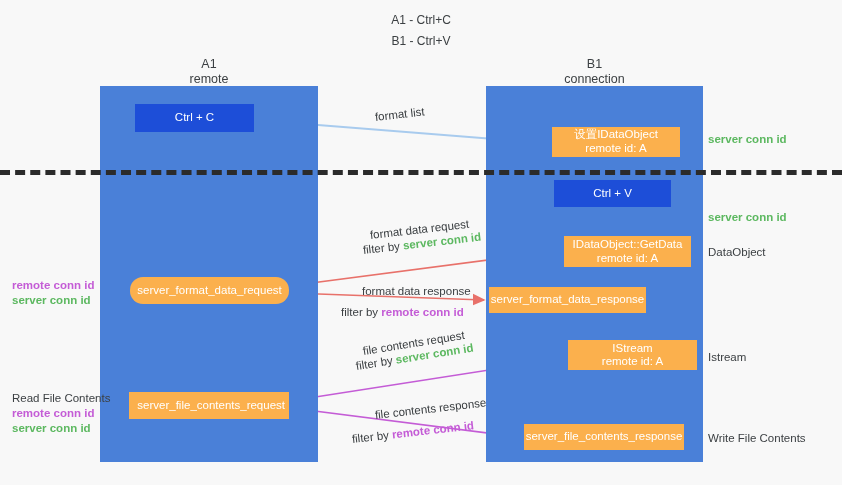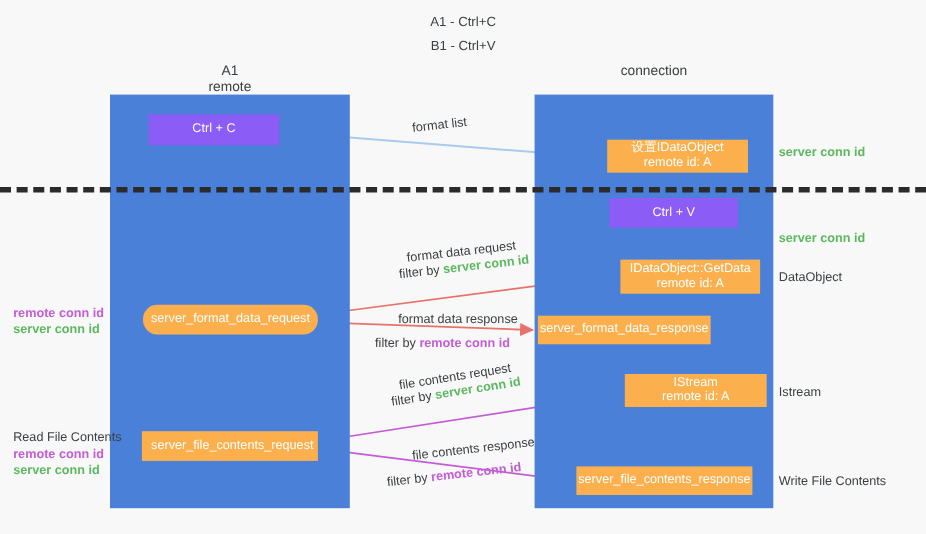--- a/index.html
+++ b/index.html
@@ -69,21 +69,21 @@
     display: flex;
     flex-direction: column;
     align-items: center;
     justify-content: center;
     color: #ffffff;
     font-size: 11.5px;
     line-height: 13.5px;
     text-align: center;
     padding: 2px 4px;
   }
-  .node.green { background: #8b5cf6; justify-content: center; }
+  .node.green { background: #1d4ed8; justify-content: center; }
   .node.orange { background: #fbb04d; }
   .node .line2 { display: block; }
 
   #node-ctrl-c    { left: 135px; top: 104px; width: 119px; height: 28px; }
   #node-set-dataobject { left: 552px; top: 127px; width: 128px; height: 30px; justify-content: flex-end; }
   #node-ctrl-v    { left: 554px; top: 180px; width: 117px; height: 27px; }
   #node-getdata   { left: 551px; top: 236px; width: 127px; height: 31px; margin-left: 13px; }
   #node-fmt-req   { left: 130px; top: 277px; width: 159px; height: 27px; border-radius: 13px; }
   #node-fmt-resp  { left: 489px; top: 287px; width: 157px; height: 26px; }
   #node-istream   { left: 568px; top: 340px; width: 129px; height: 30px; }
@@ -183,20 +183,21 @@
   </div>
 
   <div class="abs lane" id="lane-a1"></div>
   <div class="abs lane" id="lane-b1"></div>
 
   <div class="abs col-header" id="col-header-a1">
     <div>A1</div>
     <div>remote</div>
   </div>
   <div class="abs col-header" id="col-header-b1">
+    <div>B1</div>
     <div>connection</div>
   </div>
 
   <div class="abs" id="divider"></div>
 
   <div class="abs node green" id="node-ctrl-c">
     <span>Ctrl + C</span>
   </div>
 
   <div class="abs node orange" id="node-set-dataobject">

